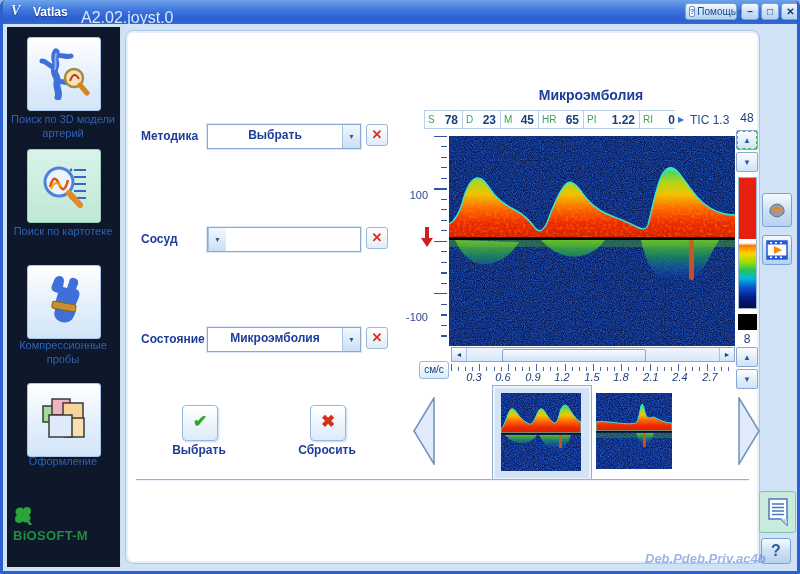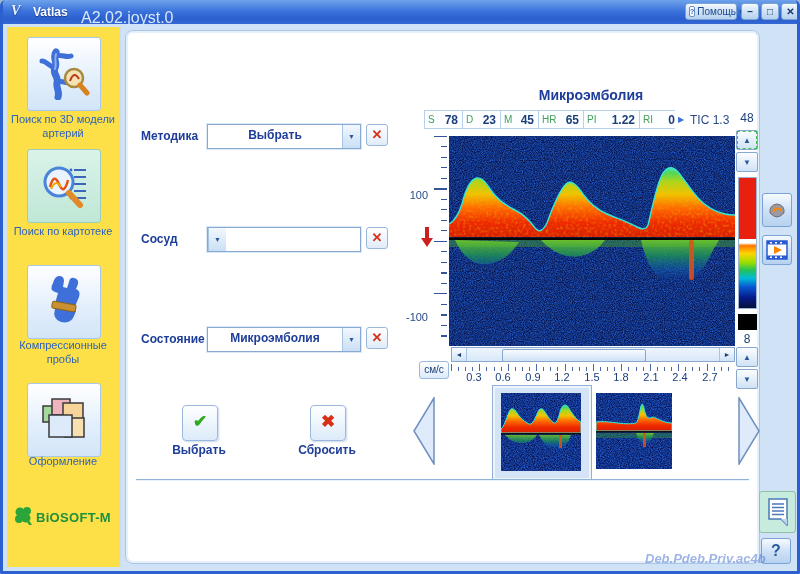--- a/index.html
+++ b/index.html
@@ -19,28 +19,28 @@
     border-radius:3px;display:flex;align-items:center;gap:2px;padding:0 3px;box-sizing:border-box;}
   .hb-ico{width:9px;height:9px;background:#fff;border:1px solid #6a92c4;border-radius:2px;
     color:#2a5fce;font-size:7px;line-height:9px;text-align:center;font-weight:bold;}
   .hb-label{color:#1d4a8f;font-size:10px;text-align:right;}
   .hb-arr{color:#1d4a8f;font-size:6px;}
   .wbtn{position:absolute;top:3px;width:18px;height:17px;text-align:center;line-height:16px;
     background:linear-gradient(180deg,#f6faff,#cfe1f6 50%,#b6d2ef);border:1px solid #7aa2d4;
     border-radius:3px;color:#16376e;font-size:10px;font-weight:bold;box-sizing:border-box;}
   .wbtn.min{left:738px;} .wbtn.max{left:758px;} .wbtn.close{left:778px;width:19px;}
   
-  .sidebar{position:absolute;left:4px;top:27px;width:113px;height:540px;background:#fde047;
+  .sidebar{position:absolute;left:4px;top:27px;width:113px;height:540px;background:#0f172a;
     border-right:1px solid #cdddf1;}
   .sicon{position:absolute;left:20px;width:72px;height:72px;border:1px solid #a9c7ea;border-radius:3px;
     background:linear-gradient(180deg,#ffffff,#e4effc 55%,#d2e5f8);
     display:flex;align-items:center;justify-content:center;}
   .sicon.sel{background:linear-gradient(180deg,#daf3e9,#bfe7d6);border-color:#9ccdb9;}
   .slabel{position:absolute;left:4px;width:104px;text-align:center;color:#2e62b8;font-size:11px;line-height:1.25;}
-  .brand{position:absolute;left:6px;top:478px;width:100px;display:flex;align-items:flex-end;gap:3px;}
+  .brand{position:absolute;left:6px;top:478px;width:100px;display:flex;align-items:flex-start;gap:3px;flex-direction:column;}
   .brand span{color:#1e8f3c;font-weight:bold;font-size:13px;letter-spacing:0.3px;}
   
   .panel{position:absolute;left:122px;top:30px;width:633px;height:532px;background:#ffffff;
     border:1px solid #aac6e6;border-radius:8px;box-shadow:0 0 0 2px #e6f0fb inset;}
   .ptitle{position:absolute;left:0;top:16px;width:100%;text-align:center;color:#1d3d99;
     font-size:17px;font-weight:bold;}
   .csubtitle{position:absolute;left:300px;top:56px;width:330px;text-align:center;color:#1d3d99;
     font-size:14px;font-weight:bold;}
   .flabel{position:absolute;left:15px;color:#1d3d99;font-size:12px;font-weight:bold;}
   .dd{position:absolute;left:81px;width:152px;height:23px;border:1px solid #88aad2;background:#fff;
@@ -80,21 +80,21 @@
   .hs-btn{position:absolute;top:0;width:14px;height:13px;background:linear-gradient(180deg,#fbfdff,#cfe2f6);
     border-right:1px solid #a8c4e4;color:#1c3f7a;font-size:7px;text-align:center;line-height:13px;}
   .hs-btn.r{right:0;border-right:none;border-left:1px solid #a8c4e4;}
   .hs-thumb{position:absolute;left:50px;top:1px;width:142px;height:11px;border:1px solid #88a8d0;
     background:linear-gradient(180deg,#f8fbff,#cfe2f6);border-radius:2px;}
   .ruler{position:absolute;left:325px;top:333px;width:284px;height:7px;
     background-image:repeating-linear-gradient(to right,#4a68a8 0,#4a68a8 1px,transparent 1px,transparent 7.1px),
       repeating-linear-gradient(to right,#4a68a8 0,#4a68a8 1px,transparent 1px,transparent 28.4px);
     background-size:100% 4px,100% 7px;background-position:left bottom,left bottom;background-repeat:no-repeat;}
   .xlabels{position:absolute;left:325px;top:340px;width:284px;height:14px;}
-  .xlabels span{position:absolute;transform:translateX(-50%);color:#1c3f7a;font-size:11px;}
+  .xlabels span{position:absolute;transform:translateX(-50%);color:#1c3f7a;font-size:11px;font-style:italic;}
   .unitbtn{position:absolute;left:293px;top:330px;width:30px;height:18px;border:1px solid #9ab8dc;
     border-radius:3px;background:linear-gradient(180deg,#ffffff,#dcebfa);color:#1c3f7a;font-size:10px;
     text-align:center;line-height:16px;box-sizing:border-box;}
   .vbtn{position:absolute;left:610px;width:22px;height:20px;border:1px solid #88a8d0;border-radius:2px;
     background:linear-gradient(180deg,#fbfdff,#cfe2f6);color:#2a5a9a;font-size:8px;text-align:center;
     line-height:19px;box-sizing:border-box;}
   .vbtn.focus{outline:1.5px dashed #3fc050;outline-offset:-2px;}
   .colorbar{position:absolute;left:612px;top:146px;width:19px;height:132px;border:1px solid #9ab4d4;
     background:linear-gradient(to bottom,#e82010 0%,#e82010 47%,#ffffff 47%,#ffffff 50%,#ff7800 52%,
       #ffd400 58%,#9ade00 65%,#22c25a 71%,#00bcd8 77%,#0a55d0 84%,#071a88 92%,#04103c 100%);box-sizing:border-box;}

